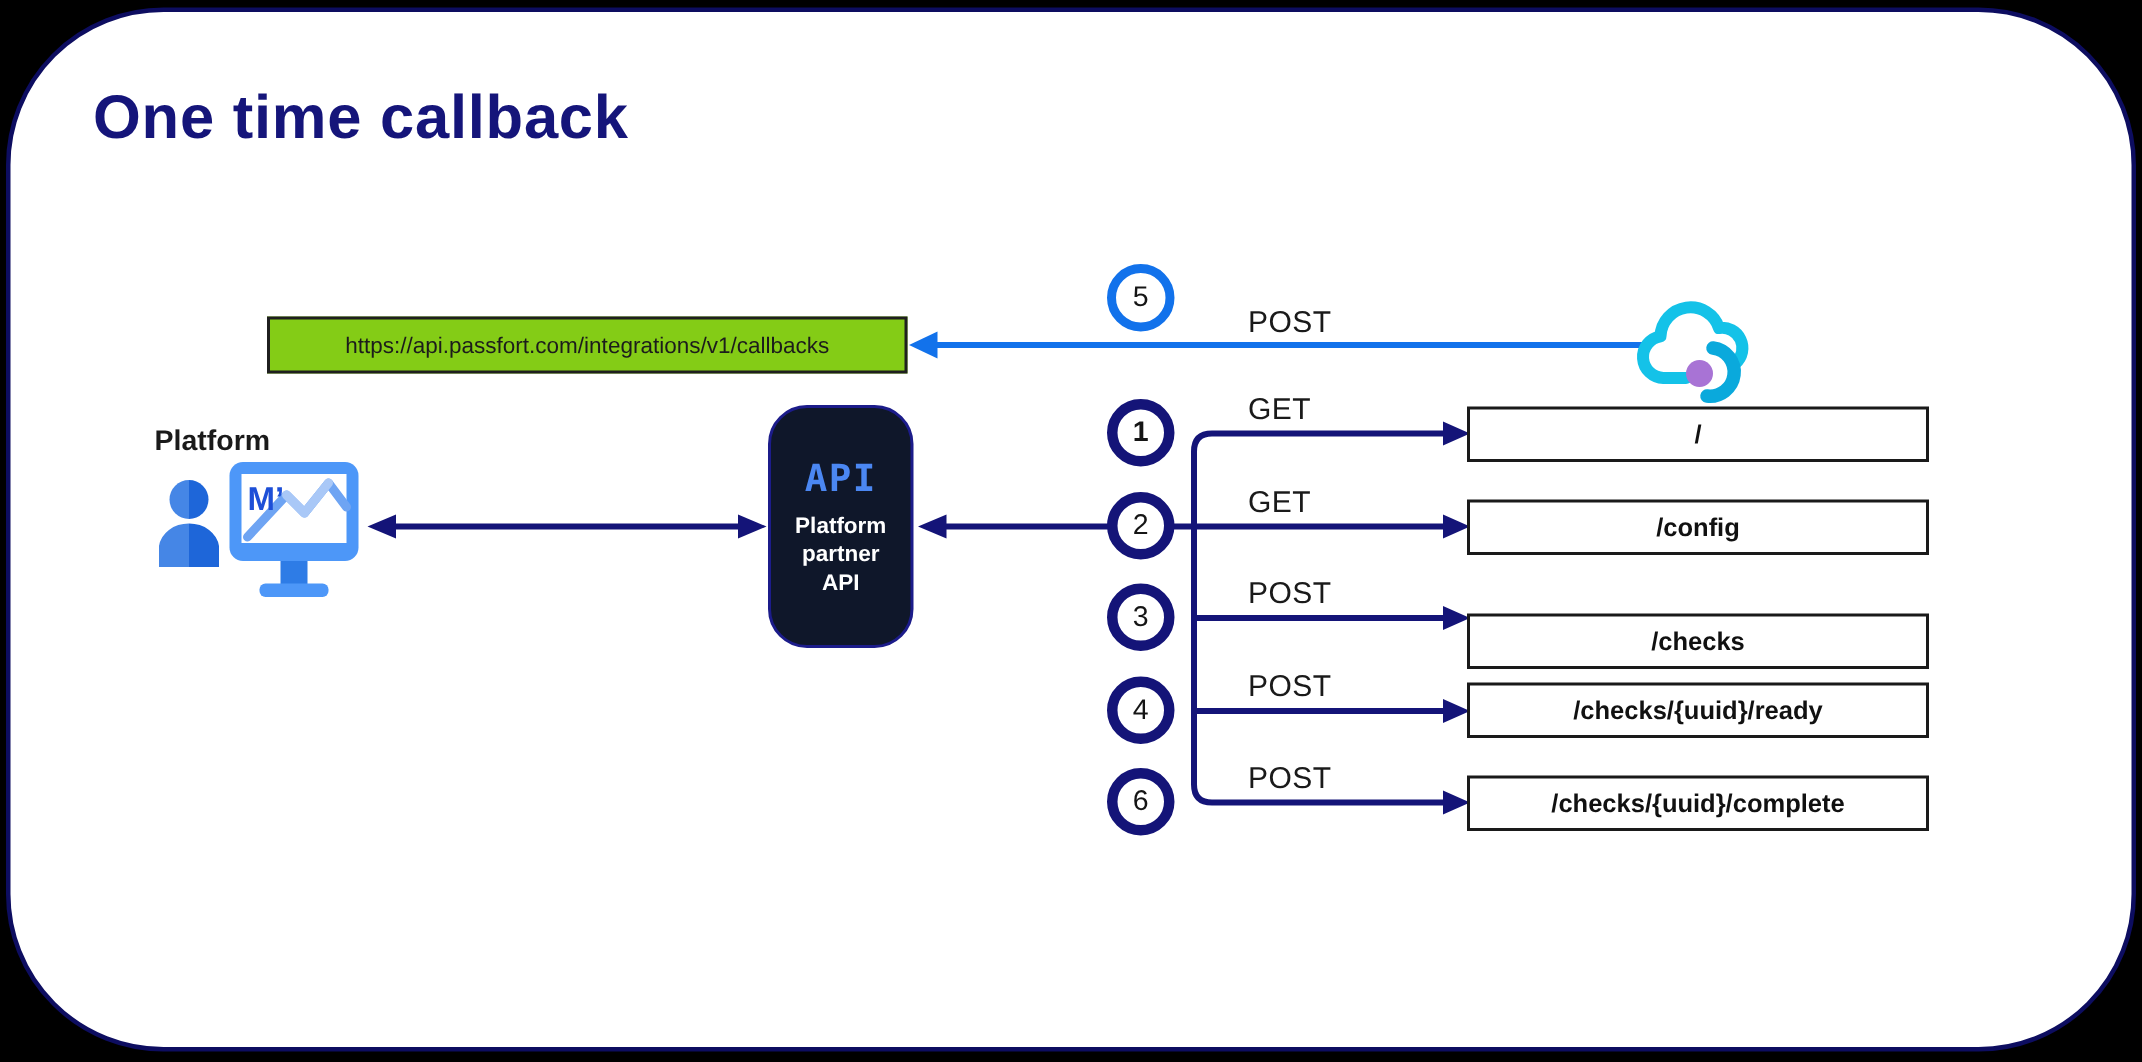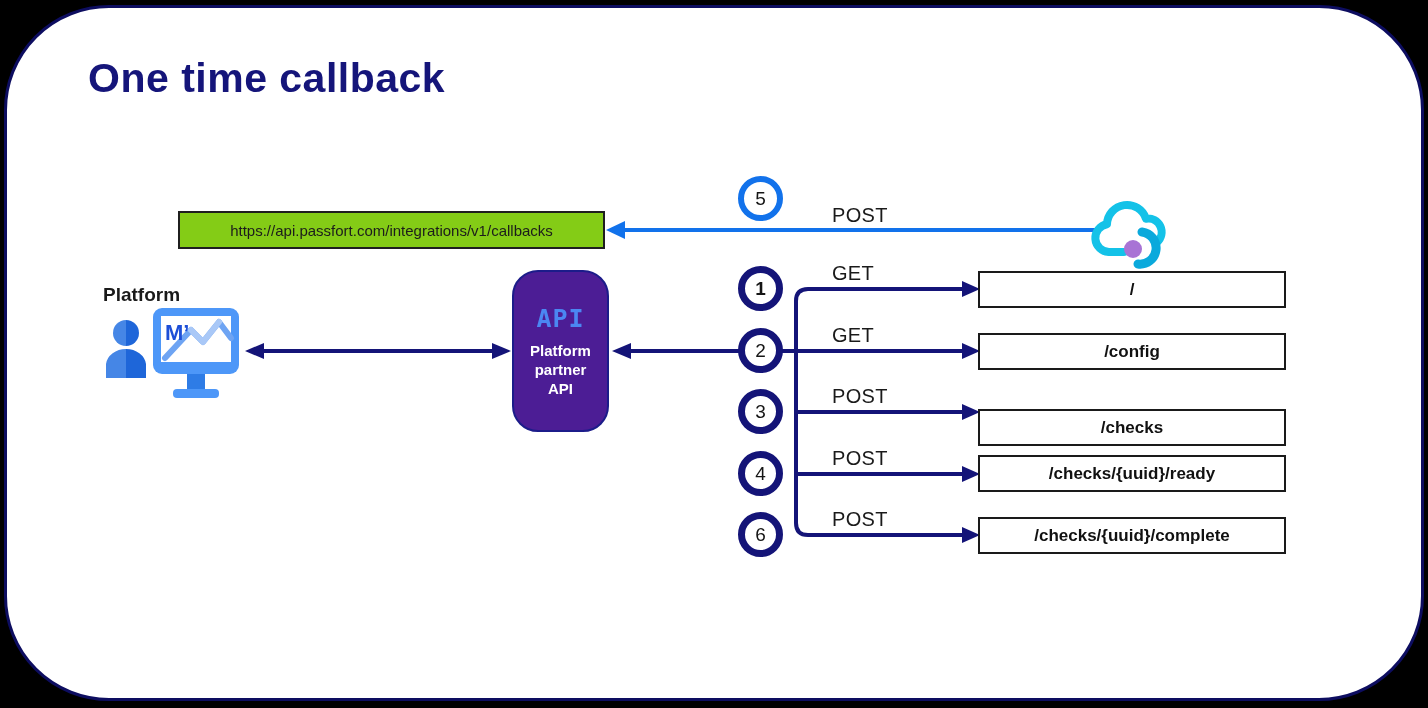--- a/index.html
+++ b/index.html
@@ -5,35 +5,35 @@
   html,body{margin:0;padding:0;background:#000;}
   #canvas{
     position:relative;width:1428px;height:708px;background:#000;overflow:hidden;
     font-family:"Liberation Sans","DejaVu Sans",sans-serif;
   }
   .frame{
     position:absolute;left:4px;top:5px;width:1414px;height:690px;
     background:#fff;border:3px solid #0d0d60;border-radius:105px;
   }
   .title{
-    position:absolute;left:88px;top:55px;
+    position:absolute;left:62px;top:55px;
     font-size:41px;font-weight:bold;color:#15157a;letter-spacing:0.5px;
   }
   .label{color:#1a1a1a;font-weight:bold;}
   .platform-label{position:absolute;left:103px;top:284px;width:160px;text-align:left;font-size:19px;}
   .partner-label{position:absolute;left:1038px;top:133px;width:186px;text-align:center;font-size:19px;line-height:28px;white-space:pre-line;}
   .url-box{
     position:absolute;left:178px;top:211px;width:427px;height:38px;
     border:2px solid #1f1f1f;background:#84cc16;box-sizing:border-box;
     display:flex;align-items:center;justify-content:center;
     font-size:15px;color:#1c1c1c;
   }
   .api-box{
     position:absolute;left:512px;top:270px;width:97px;height:162px;
-    background:#4c1d95;border:2px solid #1c1c8a;border-radius:26px;box-sizing:border-box;
+    background:#0f172a;border:2px solid #1c1c8a;border-radius:26px;box-sizing:border-box;
     display:flex;flex-direction:column;align-items:center;justify-content:center;gap:8px;
   }
   .api-logo{
     font-family:"DejaVu Sans Mono","Liberation Mono",monospace;
     font-size:25px;font-weight:bold;color:#4b87f2;letter-spacing:1px;
   }
   .api-name{
     width:72px;text-align:center;color:#fff;font-weight:bold;font-size:15px;line-height:19px;
   }
   .step-circle{

